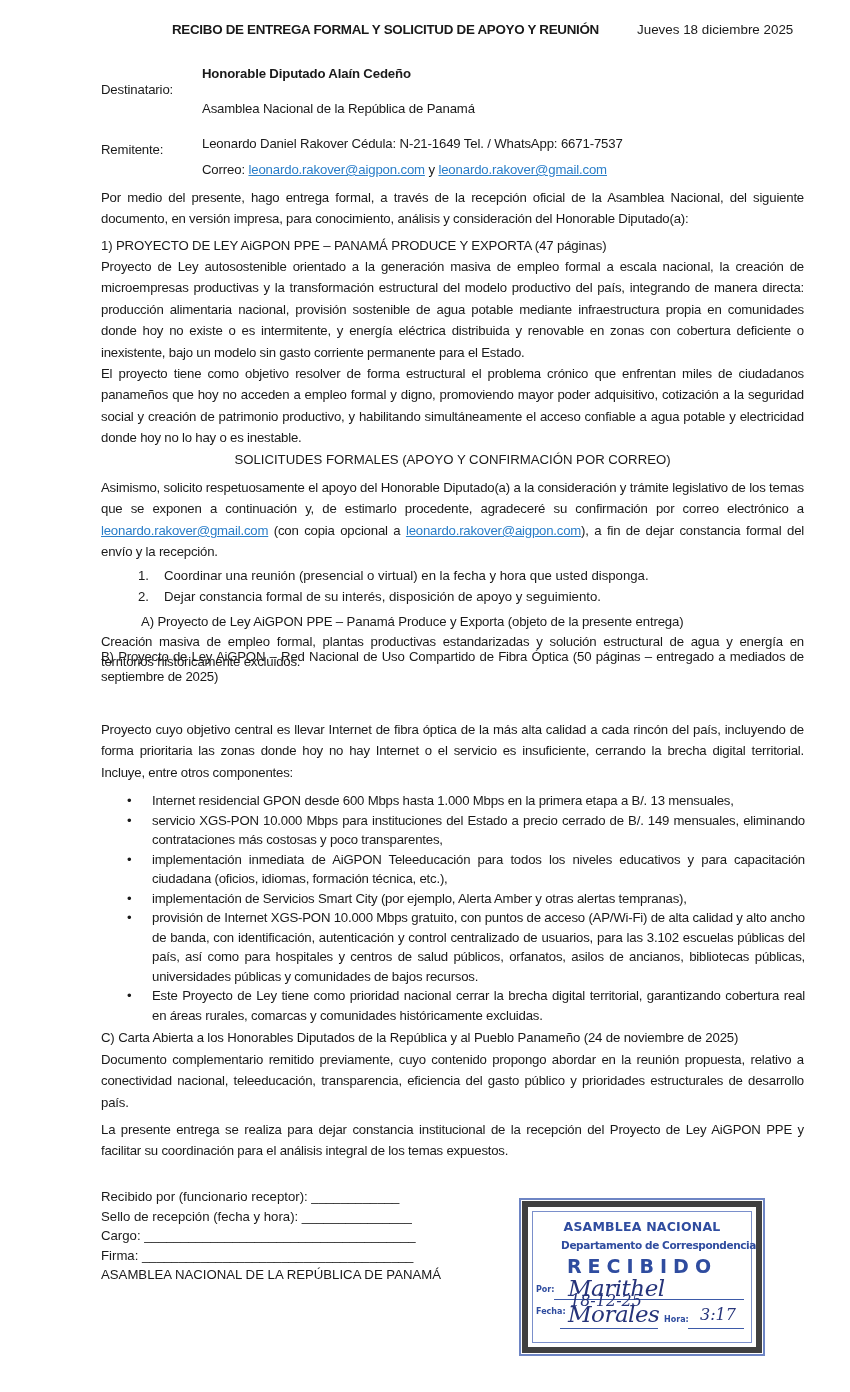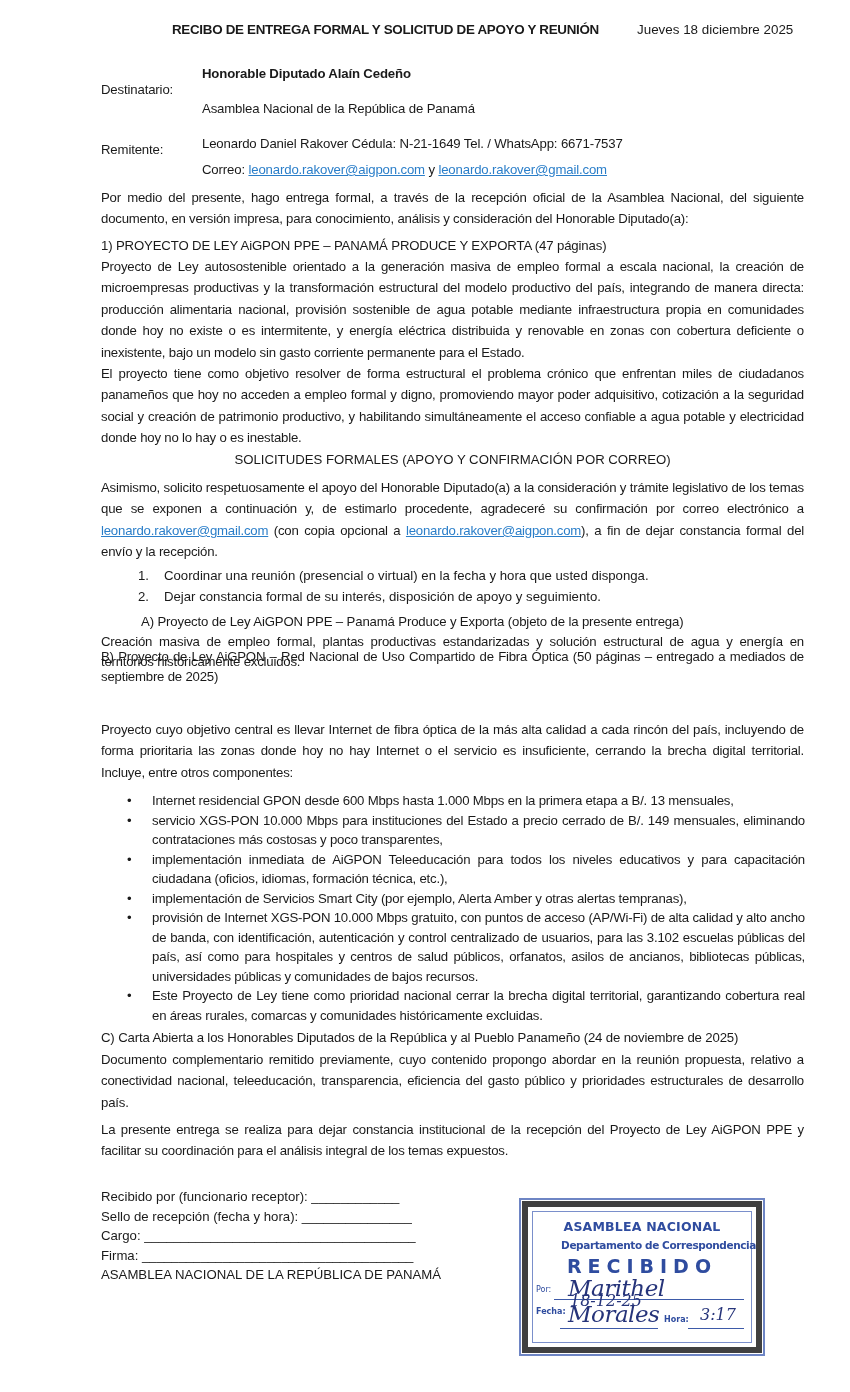--- a/index.html
+++ b/index.html
@@ -21,21 +21,21 @@
   .bullets .b { position: relative; padding-left: 25px; text-align: justify; }
   .bullets .b .dot { position: absolute; left: 0; top: 0; }
   .sig { position: absolute; left: 101px; top: 1187px; font-size: 13.2px; line-height: 19.5px; }
   .stamp { position: absolute; left: 522px; top: 1201px; width: 228px; height: 140px;
            border: 6px solid #404040; box-shadow: 0 0 0 1px #ffffff, 0 0 0 3px #6e85c4; color: #2f4c9f;
            font-family: "DejaVu Sans", sans-serif; }
   .stamp .inner { position: absolute; inset: 4px; border: 1px solid #7a8fcb; }
   .s1 { position: absolute; left: 0; right: 0; top: 12px; text-align: center; font-weight: bold; font-size: 12.5px; letter-spacing: 0.2px; }
   .s2 { position: absolute; left: 0; right: 0; top: 32px; text-align: right; font-weight: bold; font-size: 10.5px; letter-spacing: -0.4px; }
   .s3 { position: absolute; left: 0; right: 0; top: 48px; text-align: center; font-weight: bold; font-size: 19px; letter-spacing: 6px; }
-  .s4 { position: absolute; left: 8px; top: 78px; font-size: 8px; font-weight: normal; }
+  .s4 { position: absolute; left: 8px; top: 78px; font-size: 8px; font-weight: bold; }
   .s4line { position: absolute; left: 26px; right: 12px; top: 92px; border-bottom: 1px solid #3d5aa8; }
   .hand { position: absolute; font-family: "DejaVu Serif", serif; font-style: italic; color: #26347a; }
   .hand1 { left: 40px; top: 68px; font-size: 23px; letter-spacing: -0.5px; }
   .s5 { position: absolute; left: 8px; top: 100px; font-size: 8px; font-weight: bold; }
   .s5line { position: absolute; left: 32px; width: 98px; top: 121px; border-bottom: 1px solid #3d5aa8; }
   .s6 { position: absolute; left: 136px; top: 108px; font-size: 8px; font-weight: bold; }
   .s6line { position: absolute; left: 160px; right: 12px; top: 121px; border-bottom: 1px solid #3d5aa8; }
   .hand2 { left: 42px; top: 84px; font-size: 16px; }
   .hand3 { left: 172px; top: 98px; font-size: 16px; }
 </style>

